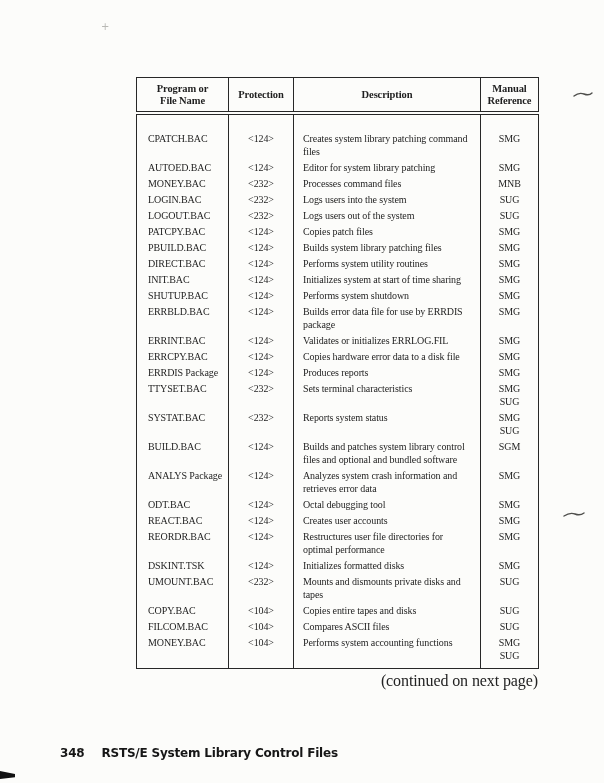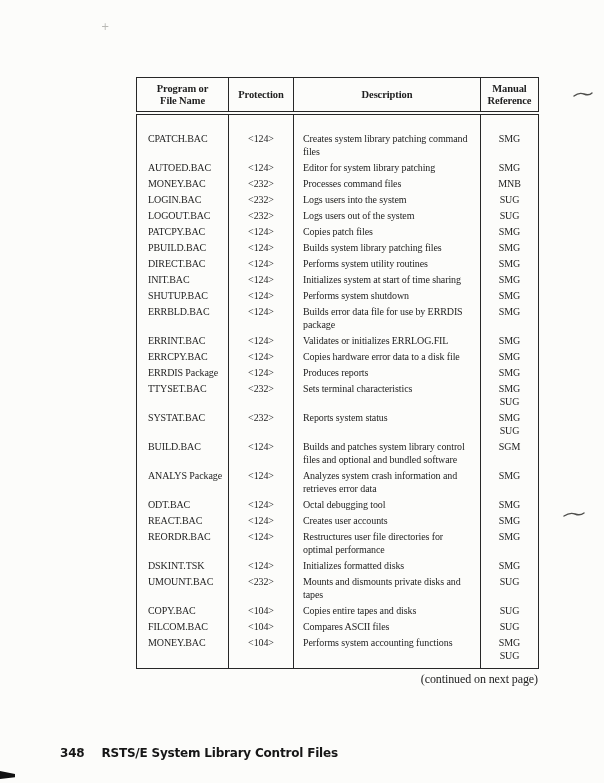--- a/index.html
+++ b/index.html
@@ -51,21 +51,21 @@
   .files-table tbody tr:last-child td { padding-bottom: 6px; }
   .col-name  { text-align: left; padding-left: 11px !important; }
   .col-prot  { text-align: center; }
   .col-desc  { text-align: left; padding-left: 9px !important; padding-right: 7px !important; margin-top: 27px; }
   .col-ref   { text-align: center; white-space: pre-line; }
 
   
   .continued-note {
     position: absolute; top: 672px; left: 136px; width: 402px;
     text-align: right;
-    font-size: 12px; letter-spacing: -0.1px; color: #222;
+    font-size: 16px; letter-spacing: -0.1px; color: #222;
   }
 
   
   .page-footer {
     position: absolute; left: 60px; top: 746px;
     font-family: "DejaVu Sans", sans-serif;
     font-weight: bold; font-size: 12px; letter-spacing: -0.2px;
     color: #161616; white-space: nowrap;
   }
   .page-footer .footer-text { margin-left: 17px; }

